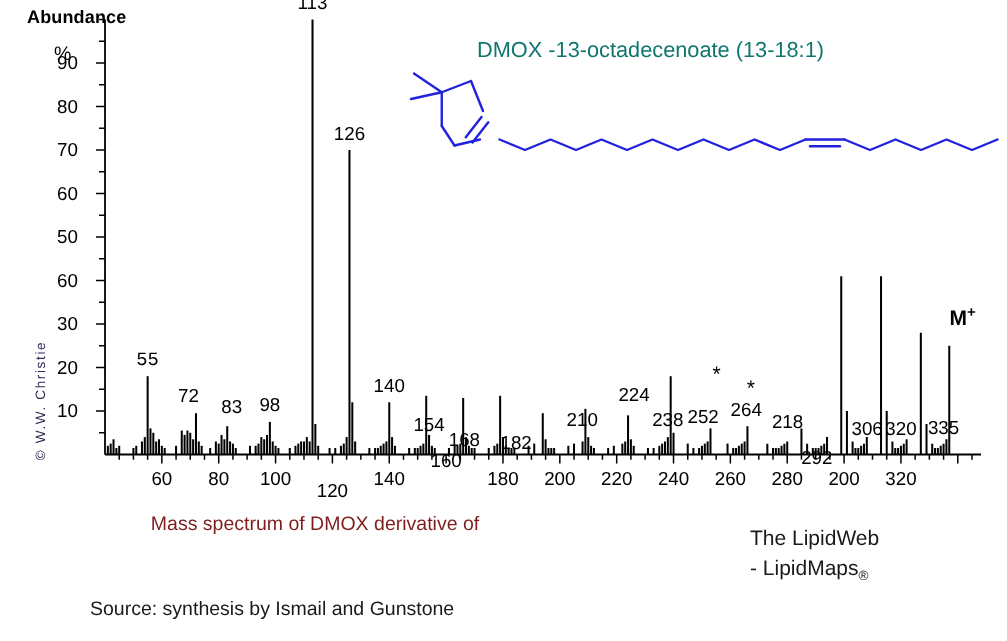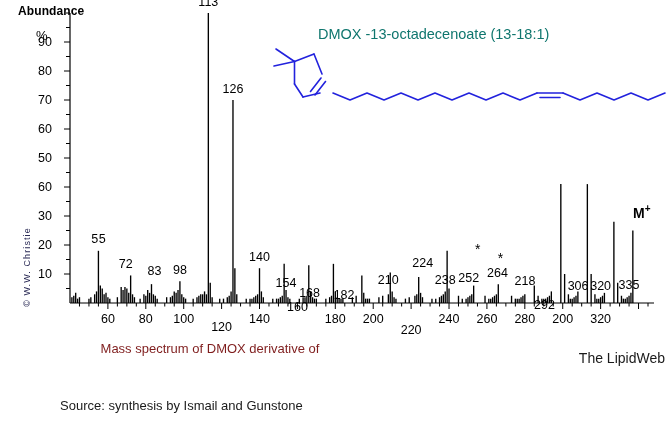--- a/index.html
+++ b/index.html
@@ -38,21 +38,21 @@
   .caption{
     position:absolute;left:60px;top:340px;width:300px;
     text-align:center;font-size:13px;color:#7f1d1d;line-height:18px;
   }
   .source{
     position:absolute;left:60px;top:398px;width:330px;
     text-align:left;font-size:13px;color:#1a1a1a;
   }
   .brand{
     position:absolute;left:500px;top:348px;width:165px;
-    text-align:right;font-size:14px;color:#1a1a1a;line-height:20px;
+    text-align:left;font-size:14px;color:#1a1a1a;line-height:20px;
   }
   .brand .reg{font-size:9px;vertical-align:sub;}
   .peaklabel{
     position:absolute;font-size:12.5px;color:#000;
     white-space:nowrap;transform:translateX(-50%);
   }
   .star{
     position:absolute;font-size:14px;color:#000;
     transform:translateX(-50%);
   }
@@ -376,41 +376,42 @@
 <div class="mz-label">m/z</div>
 
 <div class="caption">
   <div>Mass spectrum of DMOX derivative of</div>
 </div>
 
 <div class="source">Source:  synthesis by Ismail and Gunstone</div>
 
 <div class="brand">
   <div>The LipidWeb</div>
+  <div><span>- LipidMaps</span><span class="reg">®</span></div>
 </div>
 
 <div id="overlay">
     <div class="ylabel" style="left: 32px; top: 274px;">10</div>
     <div class="ylabel" style="left: 32px; top: 245px;">20</div>
     <div class="ylabel" style="left: 32px; top: 216px;">30</div>
     <div class="ylabel" style="left: 32px; top: 187px;">60</div>
     <div class="ylabel" style="left: 32px; top: 158px;">50</div>
     <div class="ylabel" style="left: 32px; top: 129px;">60</div>
     <div class="ylabel" style="left: 32px; top: 100px;">70</div>
     <div class="ylabel" style="left: 32px; top: 71px;">80</div>
     <div class="ylabel" style="left: 32px; top: 42px;">90</div>
     <div class="tick-label" style="left: 107.902px; top: 312px;">60</div>
     <div class="tick-label" style="left: 145.803px; top: 312px;">80</div>
     <div class="tick-label" style="left: 183.705px; top: 312px;">100</div>
     <div class="tick-label" style="left: 221.607px; top: 320px;">120</div>
     <div class="tick-label" style="left: 259.508px; top: 312px;">140</div>
     <div class="tick-label" style="left: 297.41px; top: 300px;">160</div>
     <div class="tick-label" style="left: 335.311px; top: 312px;">180</div>
     <div class="tick-label" style="left: 373.213px; top: 312px;">200</div>
-    <div class="tick-label" style="left: 411.115px; top: 312px; margin-top: 11px;">220</div>
+    <div class="tick-label" style="left: 411.115px; top: 312px;">220</div>
     <div class="tick-label" style="left: 449.016px; top: 312px;">240</div>
     <div class="tick-label" style="left: 486.918px; top: 312px;">260</div>
     <div class="tick-label" style="left: 524.82px; top: 312px;">280</div>
     <div class="tick-label" style="left: 562.721px; top: 312px;">200</div>
     <div class="tick-label" style="left: 600.623px; top: 312px;">320</div>
     <div class="peaklabel" style="left: 98.4262px; top: 232.8px; font-family: Liberation Mono, monospace;">55</div>
     <div class="peaklabel" style="left: 125.643px; top: 257.45px;">72</div>
     <div class="peaklabel" style="left: 154.489px; top: 264.15px;">83</div>
     <div class="peaklabel" style="left: 179.915px; top: 263.25px;">98</div>
     <div class="peaklabel" style="left: 208.341px; top: -5px;">113</div>

